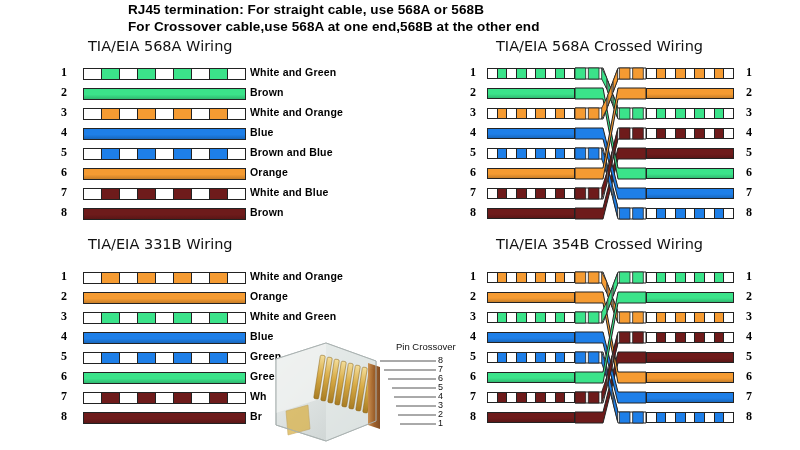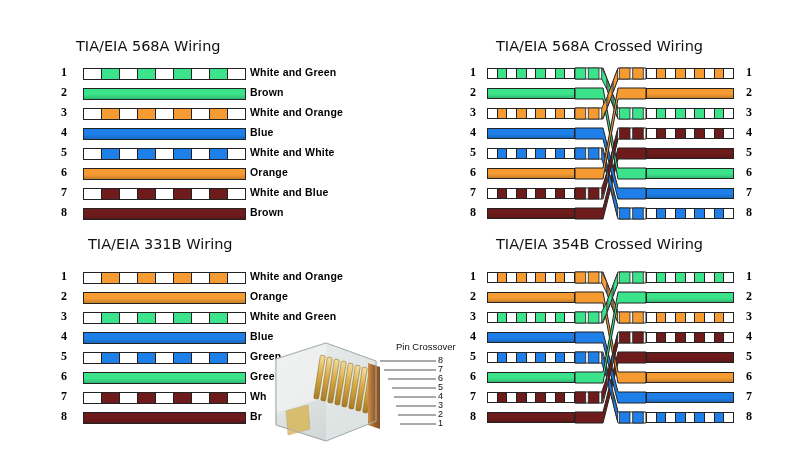--- a/index.html
+++ b/index.html
@@ -62,23 +62,27 @@
     font-size:9px;color:#111;
   }
 
   svg{position:absolute;left:0;top:0;overflow:visible;}
 </style>
 </head>
 <body>
 
 <div id="stage">
 
+  <div class="hdr">
+    <div>RJ45 termination: For straight cable, use 568A or 568B</div>
+    <div>For Crossover cable,use 568A at one end,568B at the other end</div>
+  </div>
 
   <div class="panel">
-    <div class="panel-title" style="left:76px;top:38px;">TIA/EIA 568A Wiring</div>
+    <div class="panel-title" style="left:88px;top:38px;">TIA/EIA 568A Wiring</div>
     <div id="tl-rows">
         <div class="pin-num" style="left: 57px; top: 65px;">1</div>
         <div class="bar" style="width: 163px; left: 83px; top: 68px;">
           <span class="seg" style="background: rgb(255, 255, 255);"></span>
           <span class="seg" style="background: rgb(59, 227, 138); border-left: 1px solid rgb(34, 34, 34); border-right: 1px solid rgb(34, 34, 34);"></span>
           <span class="seg" style="background: rgb(255, 255, 255);"></span>
           <span class="seg" style="background: rgb(59, 227, 138); border-left: 1px solid rgb(34, 34, 34); border-right: 1px solid rgb(34, 34, 34);"></span>
           <span class="seg" style="background: rgb(255, 255, 255);"></span>
           <span class="seg" style="background: rgb(59, 227, 138); border-left: 1px solid rgb(34, 34, 34); border-right: 1px solid rgb(34, 34, 34);"></span>
           <span class="seg" style="background: rgb(255, 255, 255);"></span>
@@ -110,21 +114,21 @@
           <span class="seg" style="background: rgb(255, 255, 255);"></span>
           <span class="seg" style="background: rgb(30, 127, 232); border-left: 1px solid rgb(34, 34, 34); border-right: 1px solid rgb(34, 34, 34);"></span>
           <span class="seg" style="background: rgb(255, 255, 255);"></span>
           <span class="seg" style="background: rgb(30, 127, 232); border-left: 1px solid rgb(34, 34, 34); border-right: 1px solid rgb(34, 34, 34);"></span>
           <span class="seg" style="background: rgb(255, 255, 255);"></span>
           <span class="seg" style="background: rgb(30, 127, 232); border-left: 1px solid rgb(34, 34, 34); border-right: 1px solid rgb(34, 34, 34);"></span>
           <span class="seg" style="background: rgb(255, 255, 255);"></span>
           <span class="seg" style="background: rgb(30, 127, 232); border-left: 1px solid rgb(34, 34, 34); border-right: 1px solid rgb(34, 34, 34);"></span>
           <span class="seg" style="background: rgb(255, 255, 255);"></span>
         </div>
-        <div class="wire-label" style="left: 250px; top: 146px;">White and White</div>
+        <div class="wire-label" style="left: 250px; top: 146px;">Brown and Blue</div>
         <div class="pin-num" style="left: 57px; top: 165px;">6</div>
         <div class="bar" style="width: 163px; background: linear-gradient(rgb(245, 155, 50) 0%, rgb(245, 155, 50) 55%, rgba(0, 0, 0, 0.18) 100%) rgb(245, 155, 50); left: 83px; top: 168px;"></div>
         <div class="wire-label" style="left: 250px; top: 166px;">Orange</div>
         <div class="pin-num" style="left: 57px; top: 185px;">7</div>
         <div class="bar" style="width: 163px; left: 83px; top: 188px;">
           <span class="seg" style="background: rgb(255, 255, 255);"></span>
           <span class="seg" style="background: rgb(110, 27, 27); border-left: 1px solid rgb(34, 34, 34); border-right: 1px solid rgb(34, 34, 34);"></span>
           <span class="seg" style="background: rgb(255, 255, 255);"></span>
           <span class="seg" style="background: rgb(110, 27, 27); border-left: 1px solid rgb(34, 34, 34); border-right: 1px solid rgb(34, 34, 34);"></span>
           <span class="seg" style="background: rgb(255, 255, 255);"></span>

